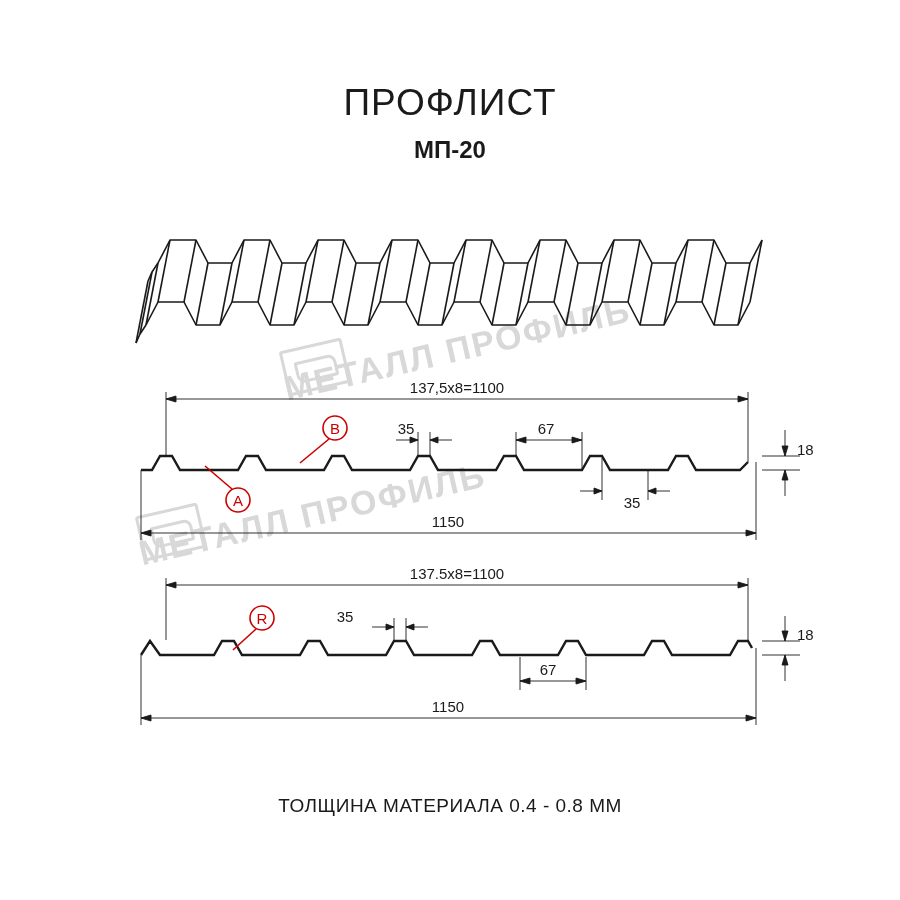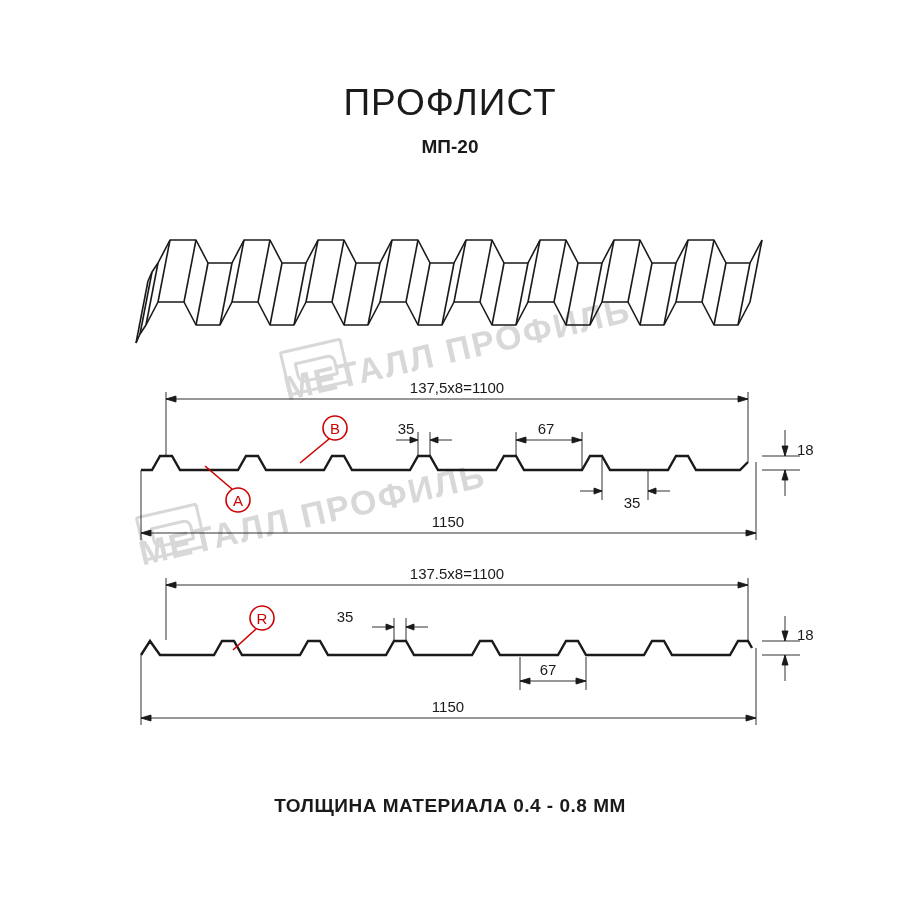--- a/index.html
+++ b/index.html
@@ -28,32 +28,32 @@
     font-weight: normal;
     letter-spacing: 1px;
     top: 82px;
     color: #1a1a1a;
   }
   .subtitle {
     position: absolute;
     left: 0;
     right: 0;
     text-align: center;
-    font-size: 19px;
+    font-size: 24px;
     font-weight: bold;
     top: 136px;
     color: #1a1a1a;
   }
   .footer {
     position: absolute;
     left: 0;
     right: 0;
     text-align: center;
     font-size: 19px;
-    font-weight: bold;
+    font-weight: normal;
     top: 795px;
     letter-spacing: 0.5px;
     color: #1a1a1a;
   }
   .wm {
     position: absolute;
     font-family: "Liberation Sans", sans-serif;
     font-weight: bold;
     color: #d8d8d8;
     font-size: 34px;

